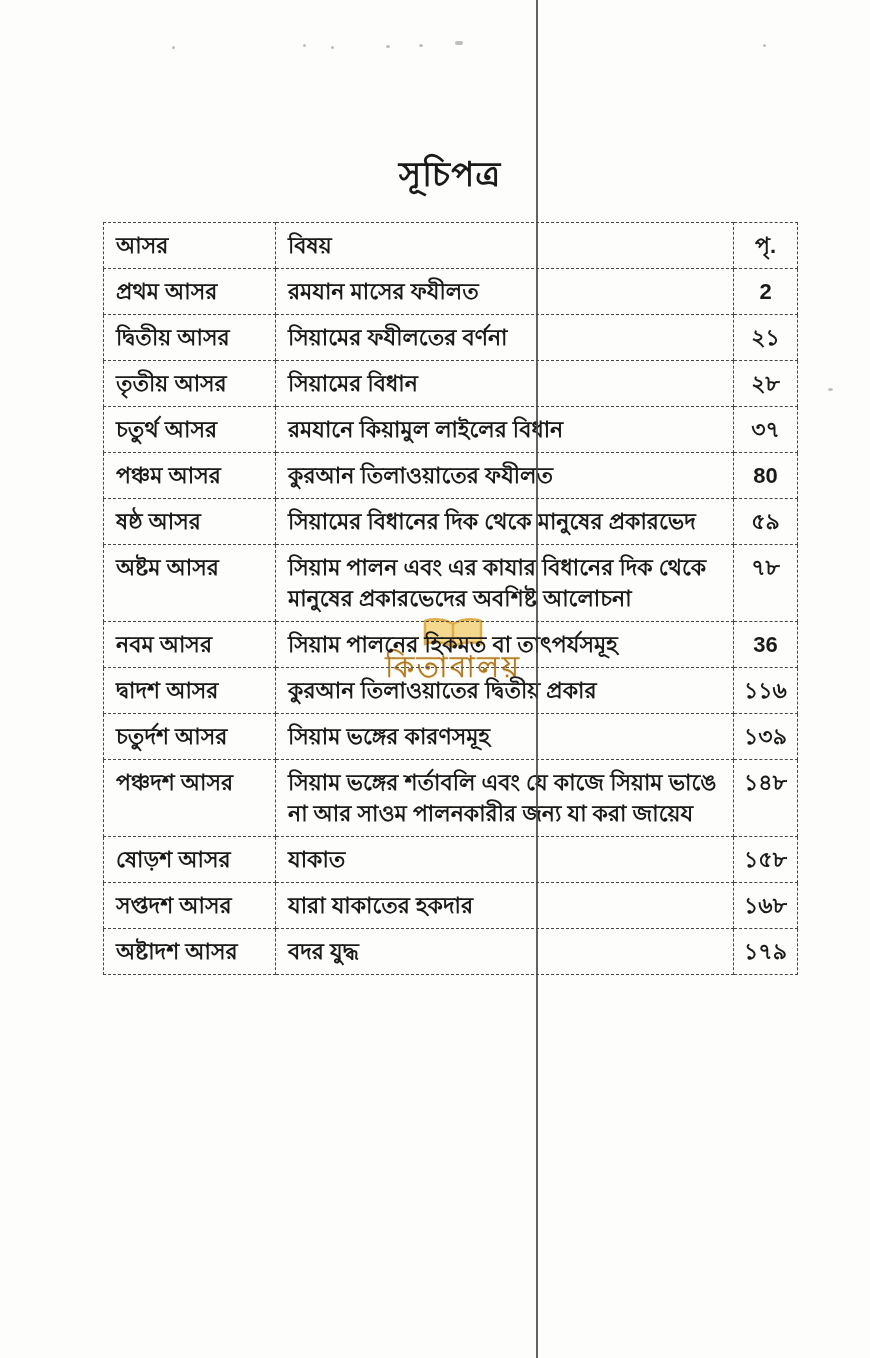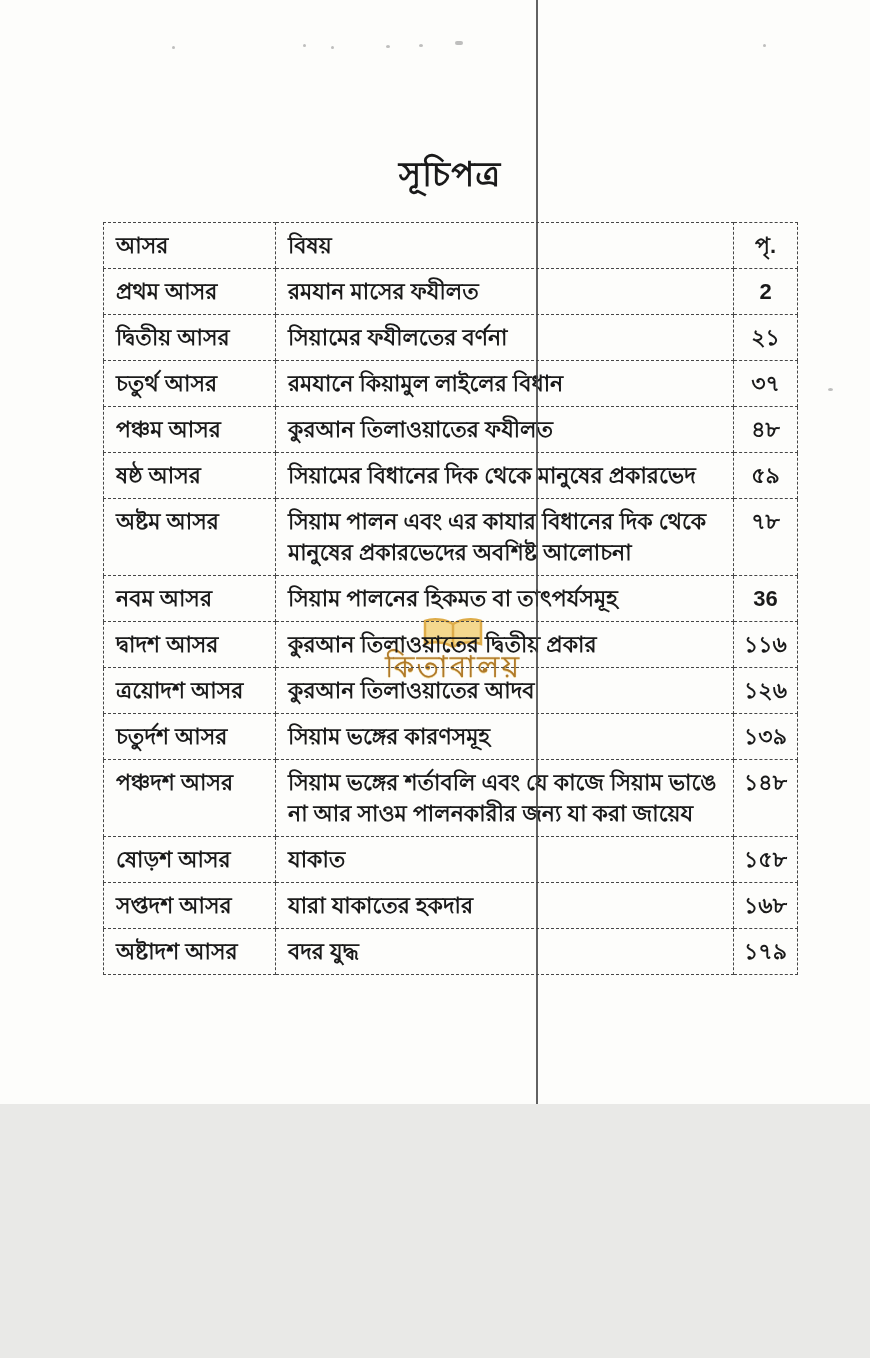--- a/index.html
+++ b/index.html
@@ -3,21 +3,21 @@
 <meta charset="utf-8">
 <style>
   html, body { margin: 0; padding: 0; }
   body {
     width: 870px; height: 1358px;
     background: #e9e9e7;
     font-family: "Liberation Sans", "DejaVu Sans", sans-serif;
   }
   .page {
     position: relative;
-    width: 870px; height: 1104px;
+    width: 870px; height: 1358px;
     background: #fdfdfb;
     overflow: hidden;
     color: #1a1a1a;
   }
   
   .spine-line {
     position: absolute;
     left: 536px; top: 0;
     width: 2px; height: 1358px;
     background: rgba(70,70,70,0.85);
@@ -135,28 +135,33 @@
       <td>প্রথম আসর</td>
       <td>রমযান মাসের ফযীলত</td>
       <td class="page-cell">2</td>
     </tr>
         <tr>
       <td>দ্বিতীয় আসর</td>
       <td>সিয়ামের ফযীলতের বর্ণনা</td>
       <td class="page-cell">২১</td>
     </tr>
         <tr>
+      <td>তৃতীয় আসর</td>
+      <td>সিয়ামের বিধান</td>
+      <td class="page-cell">২৮</td>
+    </tr>
+        <tr>
       <td>চতুর্থ আসর</td>
       <td>রমযানে কিয়ামুল লাইলের বিধান</td>
       <td class="page-cell">৩৭</td>
     </tr>
         <tr>
       <td>পঞ্চম আসর</td>
       <td>কুরআন তিলাওয়াতের ফযীলত</td>
-      <td class="page-cell">৪৮</td>
+      <td class="page-cell">80</td>
     </tr>
         <tr>
       <td>ষষ্ঠ আসর</td>
       <td>সিয়ামের বিধানের দিক থেকে মানুষের প্রকারভেদ</td>
       <td class="page-cell">৫৯</td>
     </tr>
         <tr>
       <td>অষ্টম আসর</td>
       <td>সিয়াম পালন এবং এর কাযার বিধানের দিক থেকে মানুষের প্রকারভেদের অবশিষ্ট আলোচনা</td>
       <td class="page-cell">৭৮</td>
@@ -165,25 +170,20 @@
       <td>নবম আসর</td>
       <td>সিয়াম পালনের হিকমত বা তাৎপর্যসমূহ</td>
       <td class="page-cell">36</td>
     </tr>
         <tr>
       <td>দ্বাদশ আসর</td>
       <td>কুরআন তিলাওয়াতের দ্বিতীয় প্রকার</td>
       <td class="page-cell">১১৬</td>
     </tr>
         <tr>
-      <td>ত্রয়োদশ আসর</td>
-      <td>কুরআন তিলাওয়াতের আদব</td>
-      <td class="page-cell">১২৬</td>
-    </tr>
-        <tr>
       <td>চতুর্দশ আসর</td>
       <td>সিয়াম ভঙ্গের কারণসমূহ</td>
       <td class="page-cell">১৩৯</td>
     </tr>
         <tr>
       <td>পঞ্চদশ আসর</td>
       <td>সিয়াম ভঙ্গের শর্তাবলি এবং যে কাজে সিয়াম ভাঙে না আর সাওম পালনকারীর জন্য যা করা জায়েয</td>
       <td class="page-cell">১৪৮</td>
     </tr>
         <tr>

